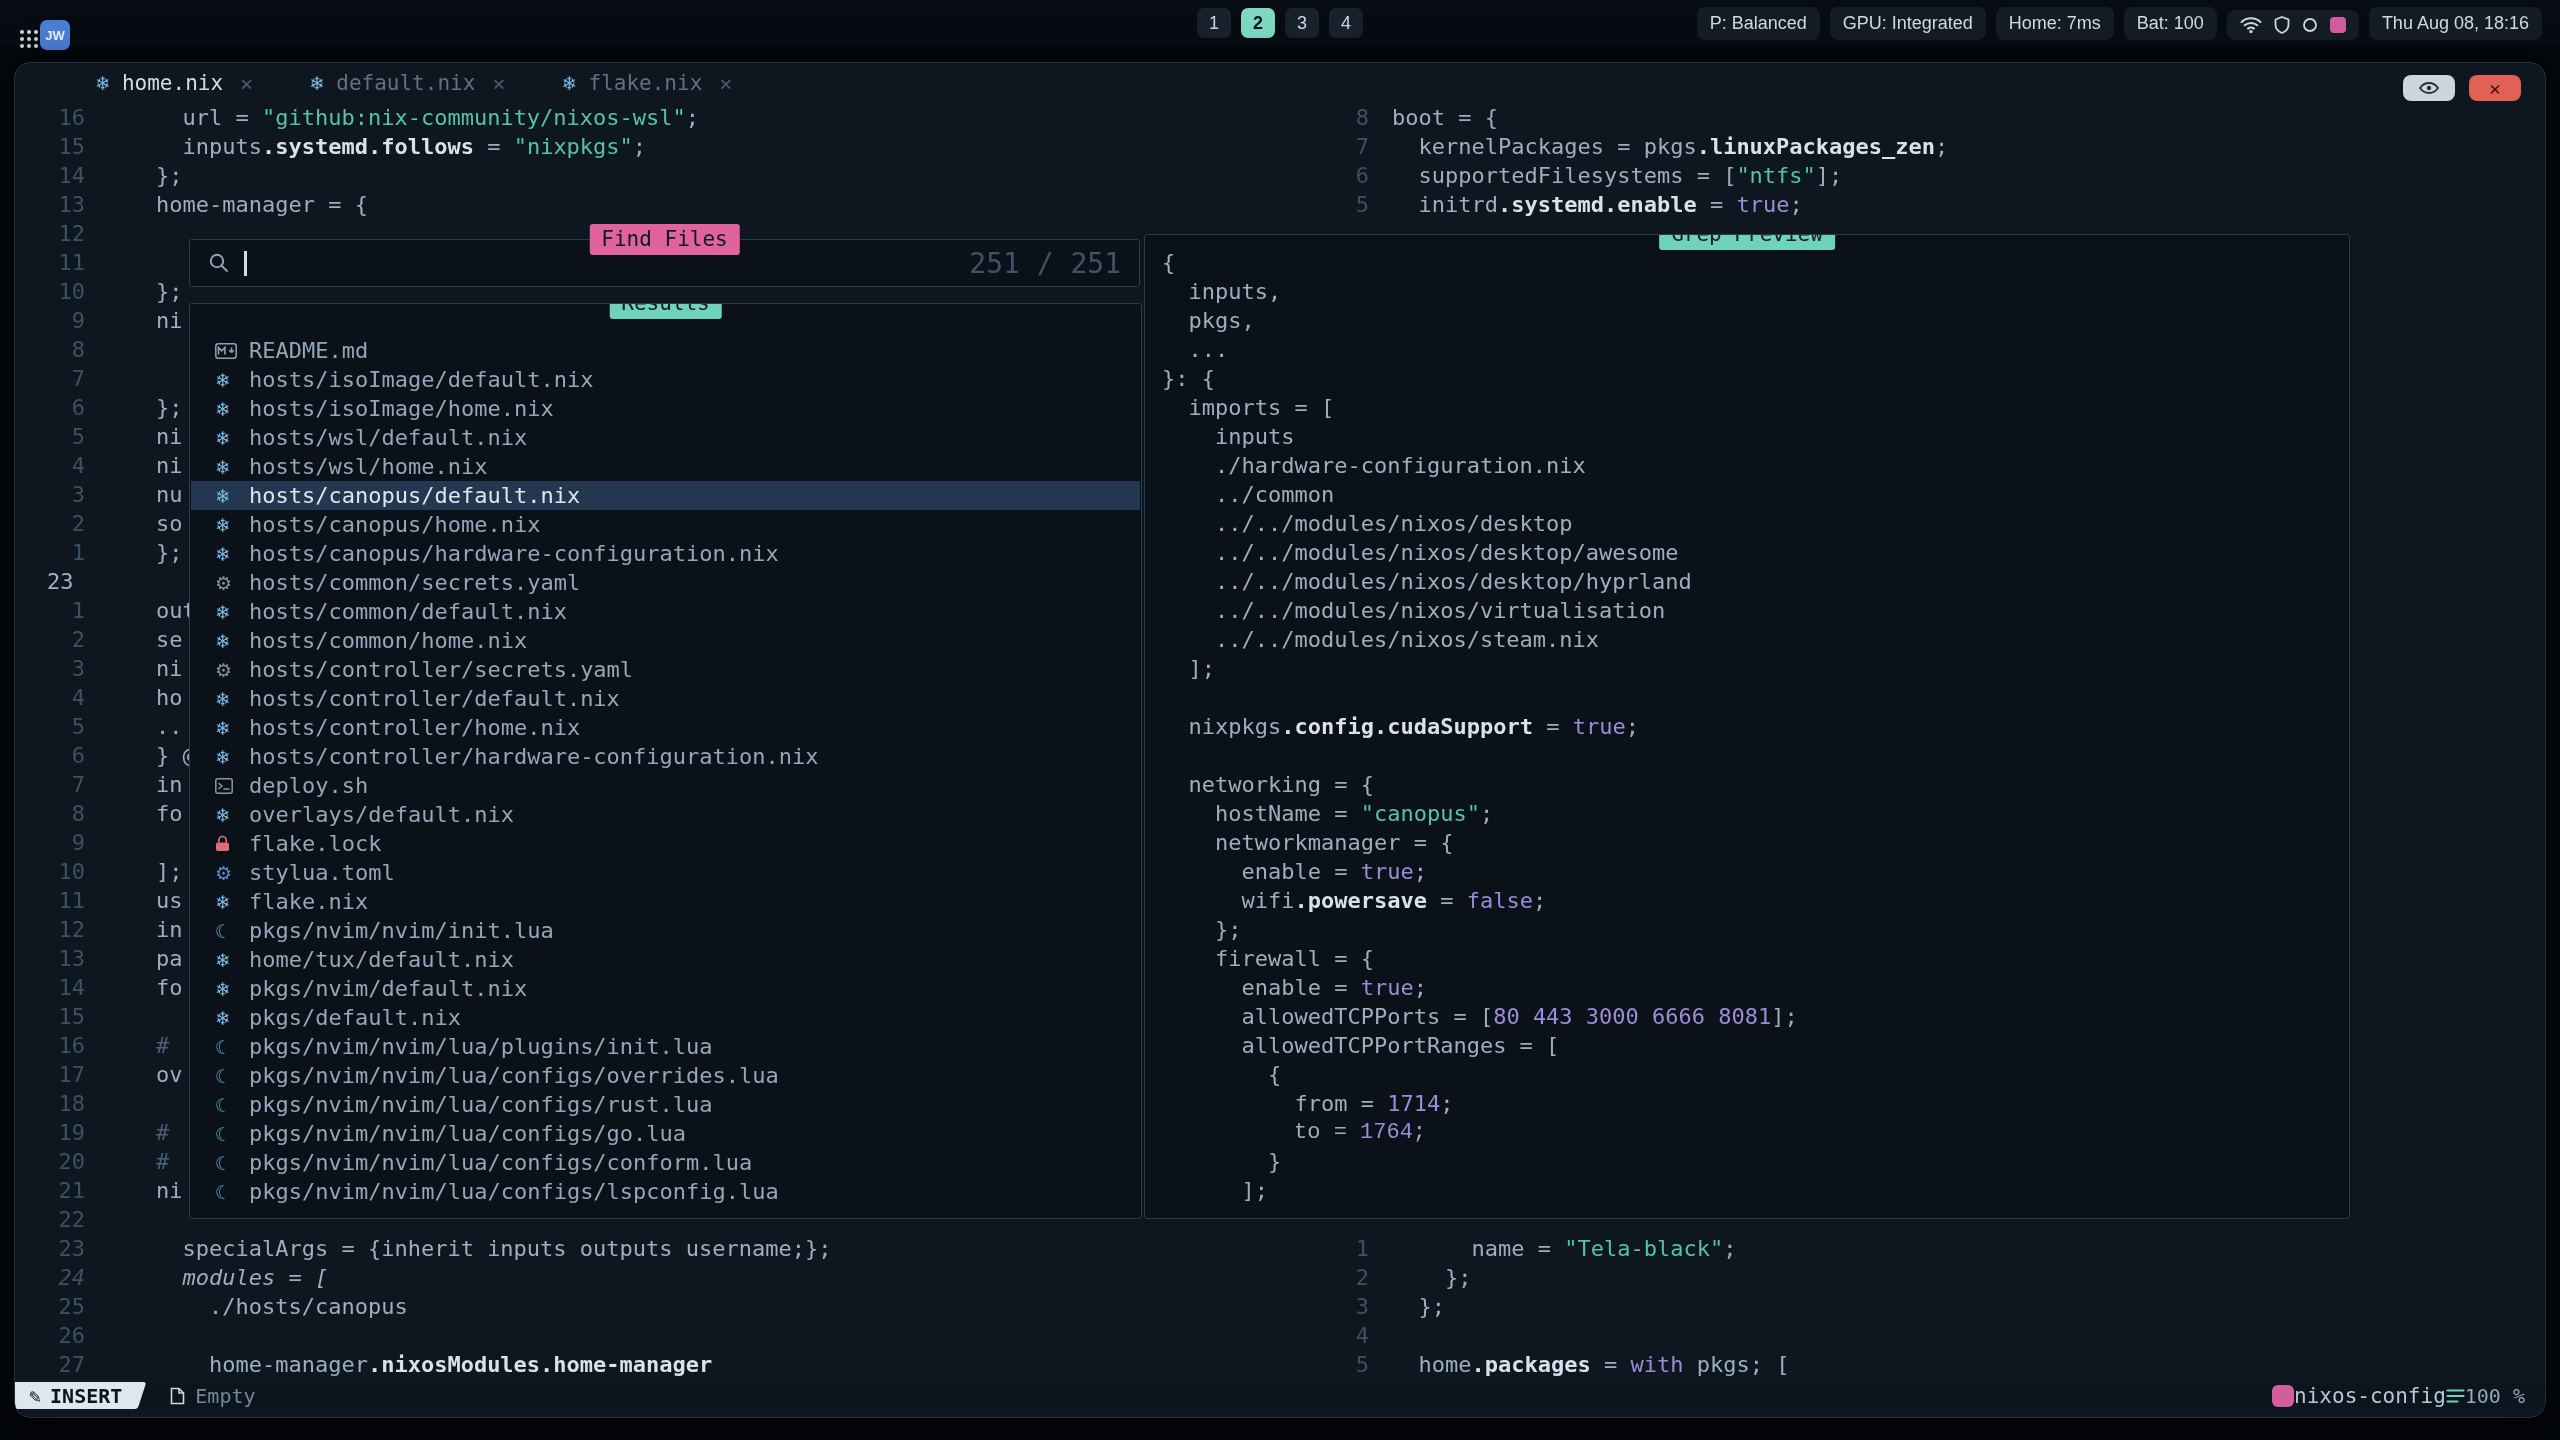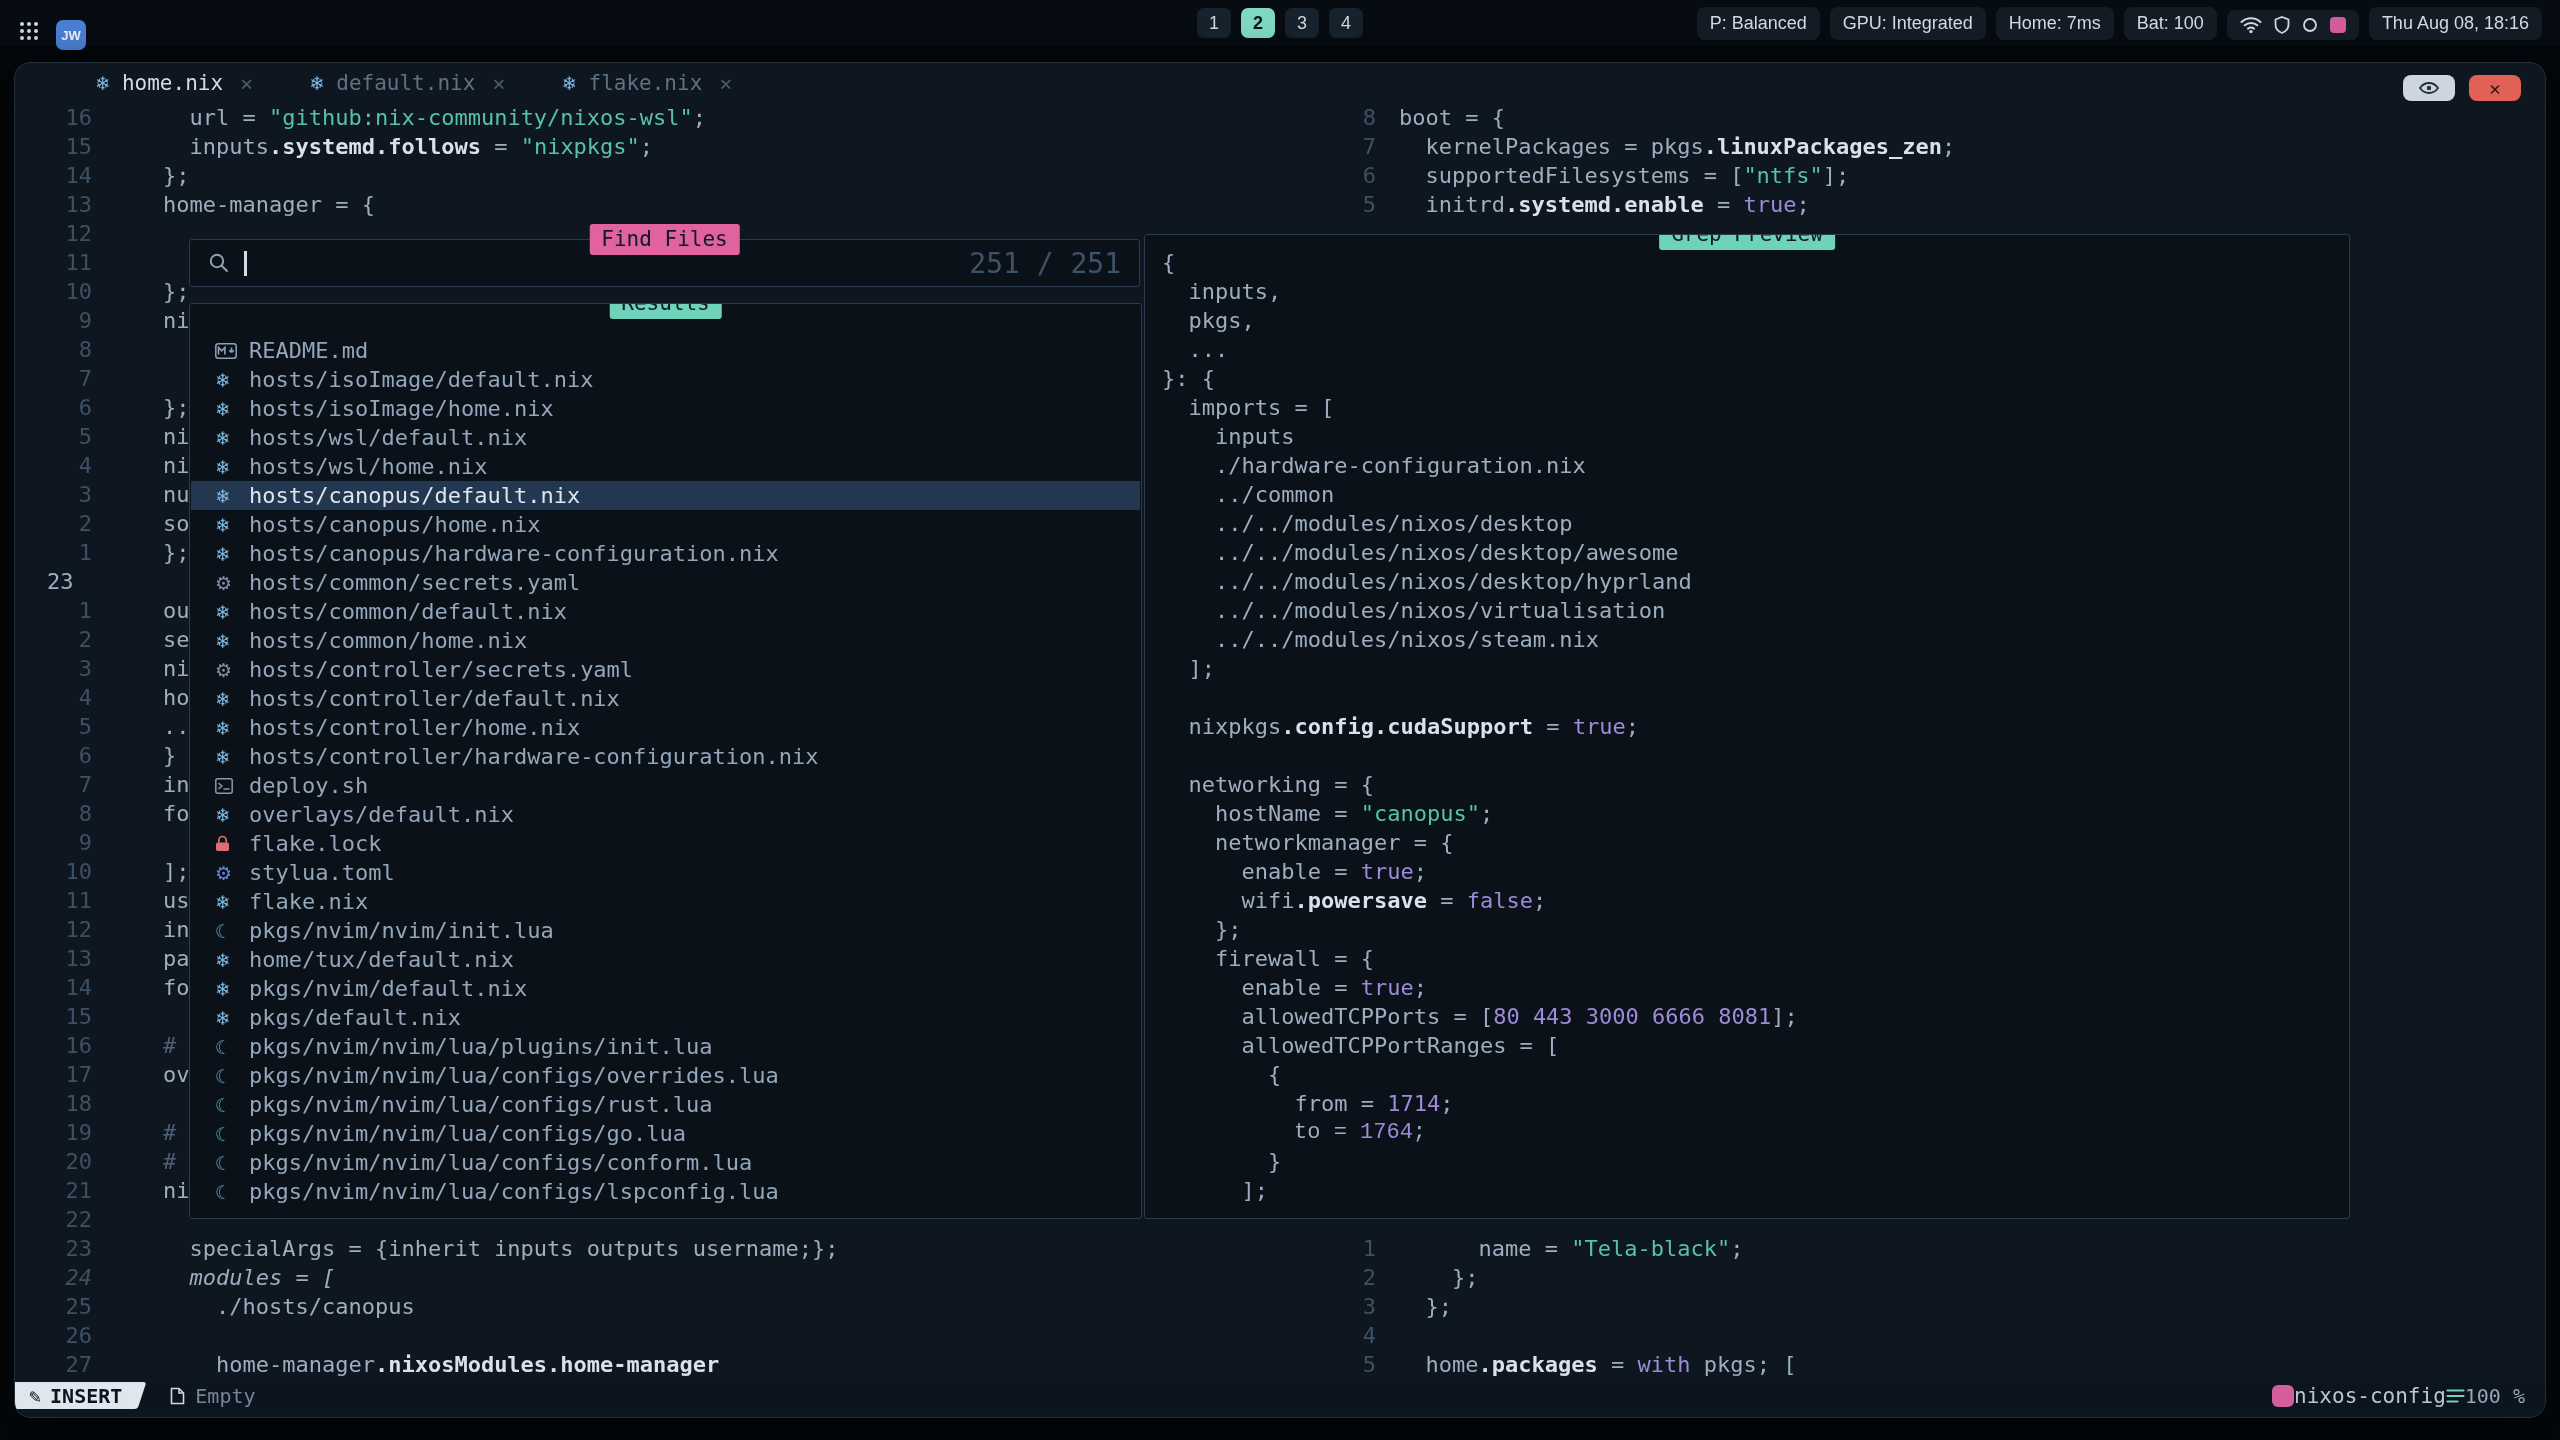--- a/index.html
+++ b/index.html
@@ -3,21 +3,21 @@
 <meta charset="utf-8">
 <style>
   html,body{margin:0;padding:0;}
   body{width:2560px;height:1440px;background:#04070b;overflow:hidden;position:relative;
        font-family:"DejaVu Sans Mono",monospace;}
 
   
   .topbar{position:absolute;left:0;top:0;width:2560px;height:46px;background:#070c12;
           display:flex;align-items:center;padding:0 18px;box-sizing:border-box;
           font-family:"Liberation Sans",sans-serif;font-size:19px;color:#d7dfe8;}
-  .tb-left{display:flex;gap:16px;align-items:flex-start;margin-top:24px;}
+  .tb-left{display:flex;align-items:flex-end;margin-top:24px;}
   .tb-icon{display:inline-flex;align-items:center;color:#cfd8e2;}
   .appbadge{width:30px;height:30px;border-radius:7px;background:#4a7fd4;color:#eaf2fb;
             display:flex;align-items:center;justify-content:center;font-size:13px;font-weight:bold;}
   .tb-center{position:absolute;left:50%;transform:translateX(-50%);display:flex;gap:10px;}
   .ws{min-width:34px;height:30px;border-radius:7px;background:#18222c;display:flex;align-items:center;
       justify-content:center;font-size:18px;color:#cfd8e2;cursor:pointer;}
   .ws.active{background:#7fd8c3;color:#0a131c;font-weight:bold;}
   .tb-right{margin-left:auto;display:flex;gap:10px;align-items:flex-end;}
   .chip{background:#141d26;border-radius:8px;padding:6px 13px;font-size:18px;color:#d2dbe4;white-space:nowrap;}
   .chip.icons{display:flex;gap:12px;align-items:center;}
@@ -39,21 +39,21 @@
   .pill{width:52px;height:26px;border-radius:8px;display:flex;align-items:center;justify-content:center;cursor:pointer;}
   .pill.light{background:#cdd6de;color:#25303b;}
   .pill.red{background:#e06156;color:#39100e;font-size:19px;font-weight:bold;}
 
   
   .pane{position:absolute;top:40px;overflow:hidden;}
   .pane-left{left:0;width:1140px;height:1278px;}
   .pane-right{left:1306px;width:1226px;height:1278px;}
   .crow{position:absolute;left:0;right:0;height:29px;display:flex;align-items:center;
         white-space:pre;font-size:22px;}
-  .ln{flex:none;text-align:right;color:#3c5164;padding-left:7px;}
+  .ln{flex:none;text-align:right;color:#3c5164;}
   .pane-left .ln{width:70px;}
   .pane-left .code{padding-left:71px;}
   .pane-right .ln{width:48px;}
   .pane-right .code{padding-left:23px;}
   .crow.cur .ln{text-align:left;padding-left:32px;box-sizing:border-box;color:#9db2c4;}
   .tok-fg{color:#9caebf;}
   .tok-str{color:#56c2a8;}
   .tok-bool,.tok-num,.tok-kw{color:#9d8bd8;}
   .tok-prop{color:#d9e2ec;font-weight:600;}
   .tok-dim{color:#4c6076;}

